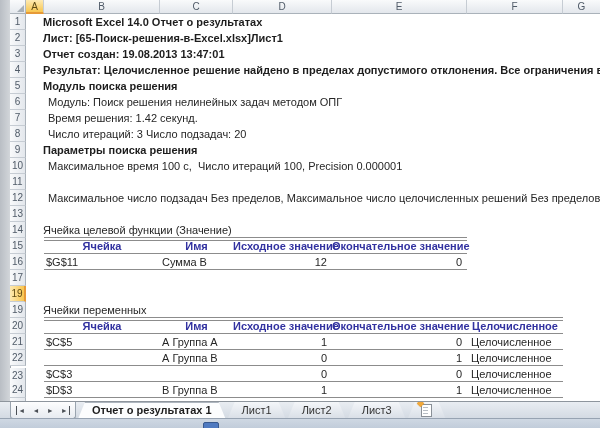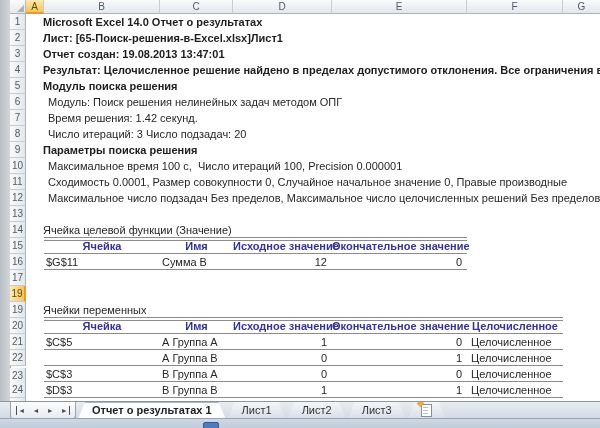--- a/index.html
+++ b/index.html
@@ -125,21 +125,20 @@
   <div class="tline b" style="top:14px">Microsoft Excel 14.0 Отчет о результатах</div>
   <div class="tline b" style="top:30px">Лист: [65-Поиск-решения-в-Excel.xlsx]Лист1</div>
   <div class="tline b" style="top:46px">Отчет создан: 19.08.2013 13:47:01</div>
   <div class="tline b" style="top:62px">Результат: Целочисленное решение найдено в пределах допустимого отклонения. Все ограничения выполнены.</div>
   <div class="tline b" style="top:78px">Модуль поиска решения</div>
   <div class="tline ind" style="top:94px">Модуль: Поиск решения нелинейных задач методом ОПГ</div>
   <div class="tline ind" style="top:110px">Время решения: 1.42 секунд.</div>
   <div class="tline ind" style="top:126px">Число итераций: 3 Число подзадач: 20</div>
   <div class="tline b" style="top:142px">Параметры поиска решения</div>
   <div class="tline ind" style="top:158px">Максимальное время 100 с,  Число итераций 100, Precision 0.000001</div>
-  <div class="tline ind" style="top:174px">Сходимость 0.0001, Размер совокупности 0, Случайное начальное значение 0, Правые производные</div>
   <div class="tline ind" style="top:190px">Максимальное число подзадач Без пределов, Максимальное число целочисленных решений Без пределов</div>
   <div class="tline" style="top:222px">Ячейка целевой функции (Значение)</div>
   <div class="tline" style="top:302px">Ячейки переменных</div>
 
   <div class="hline" style="left:44px;top:237px;width:423px"></div>
   <div class="hline" style="left:44px;top:240px;width:423px"></div>
   <div class="hline" style="left:44px;top:253px;width:423px"></div>
   <div class="hline" style="left:44px;top:269px;width:423px"></div>
 
   <div class="cell th c-bh" style="top:238px">Ячейка</div>
@@ -171,21 +170,20 @@
   <div class="cell c-d" style="top:334px">1</div>
   <div class="cell c-e" style="top:334px">0</div>
   <div class="cell c-f" style="top:334px">Целочисленное</div>
 
   <div class="cell c-c" style="top:350px">А Группа В</div>
   <div class="cell c-d" style="top:350px">0</div>
   <div class="cell c-e" style="top:350px">1</div>
   <div class="cell c-f" style="top:350px">Целочисленное</div>
 
   <div class="cell c-b" style="top:366px">$C$3</div>
-  <div class="cell c-c" style="top:366px">В Группа А</div>
   <div class="cell c-d" style="top:366px">0</div>
   <div class="cell c-e" style="top:366px">0</div>
   <div class="cell c-f" style="top:366px">Целочисленное</div>
 
   <div class="cell c-b" style="top:382px">$D$3</div>
   <div class="cell c-c" style="top:382px">В Группа В</div>
   <div class="cell c-d" style="top:382px">1</div>
   <div class="cell c-e" style="top:382px">1</div>
   <div class="cell c-f" style="top:382px">Целочисленное</div>
 

